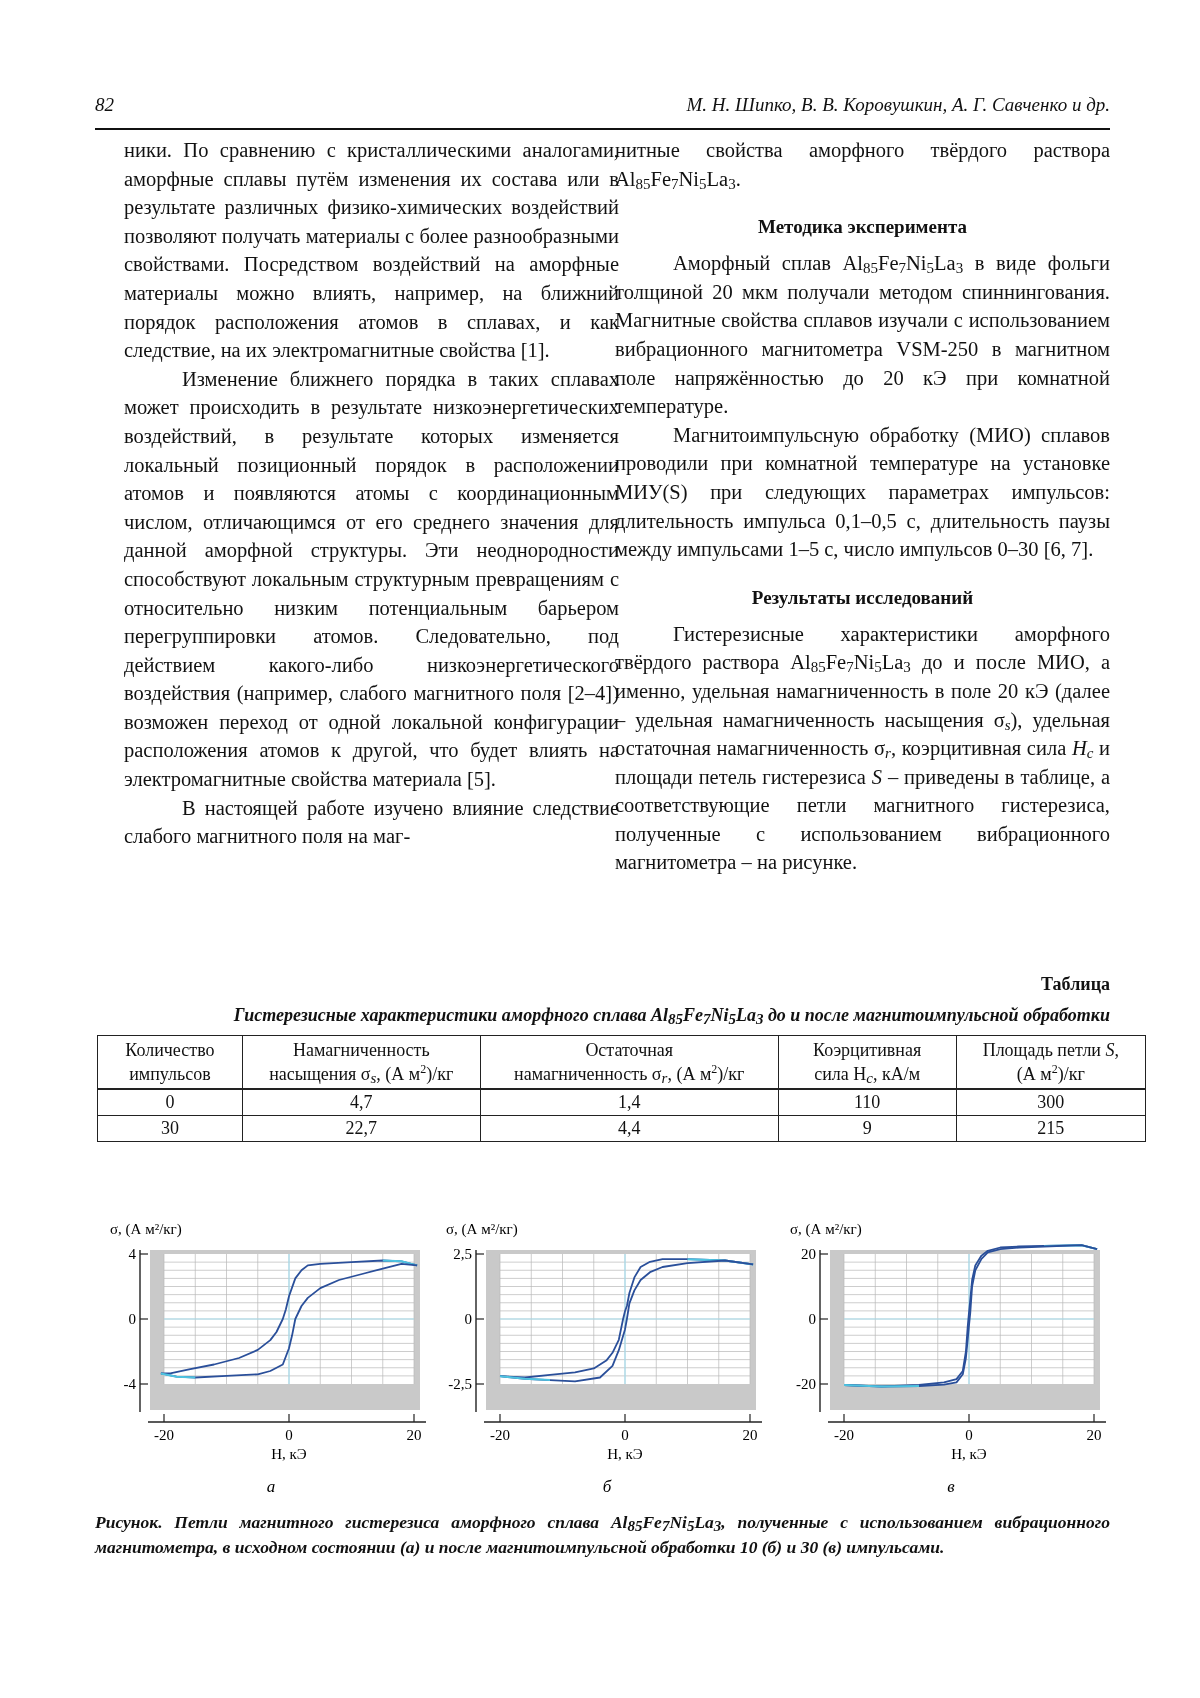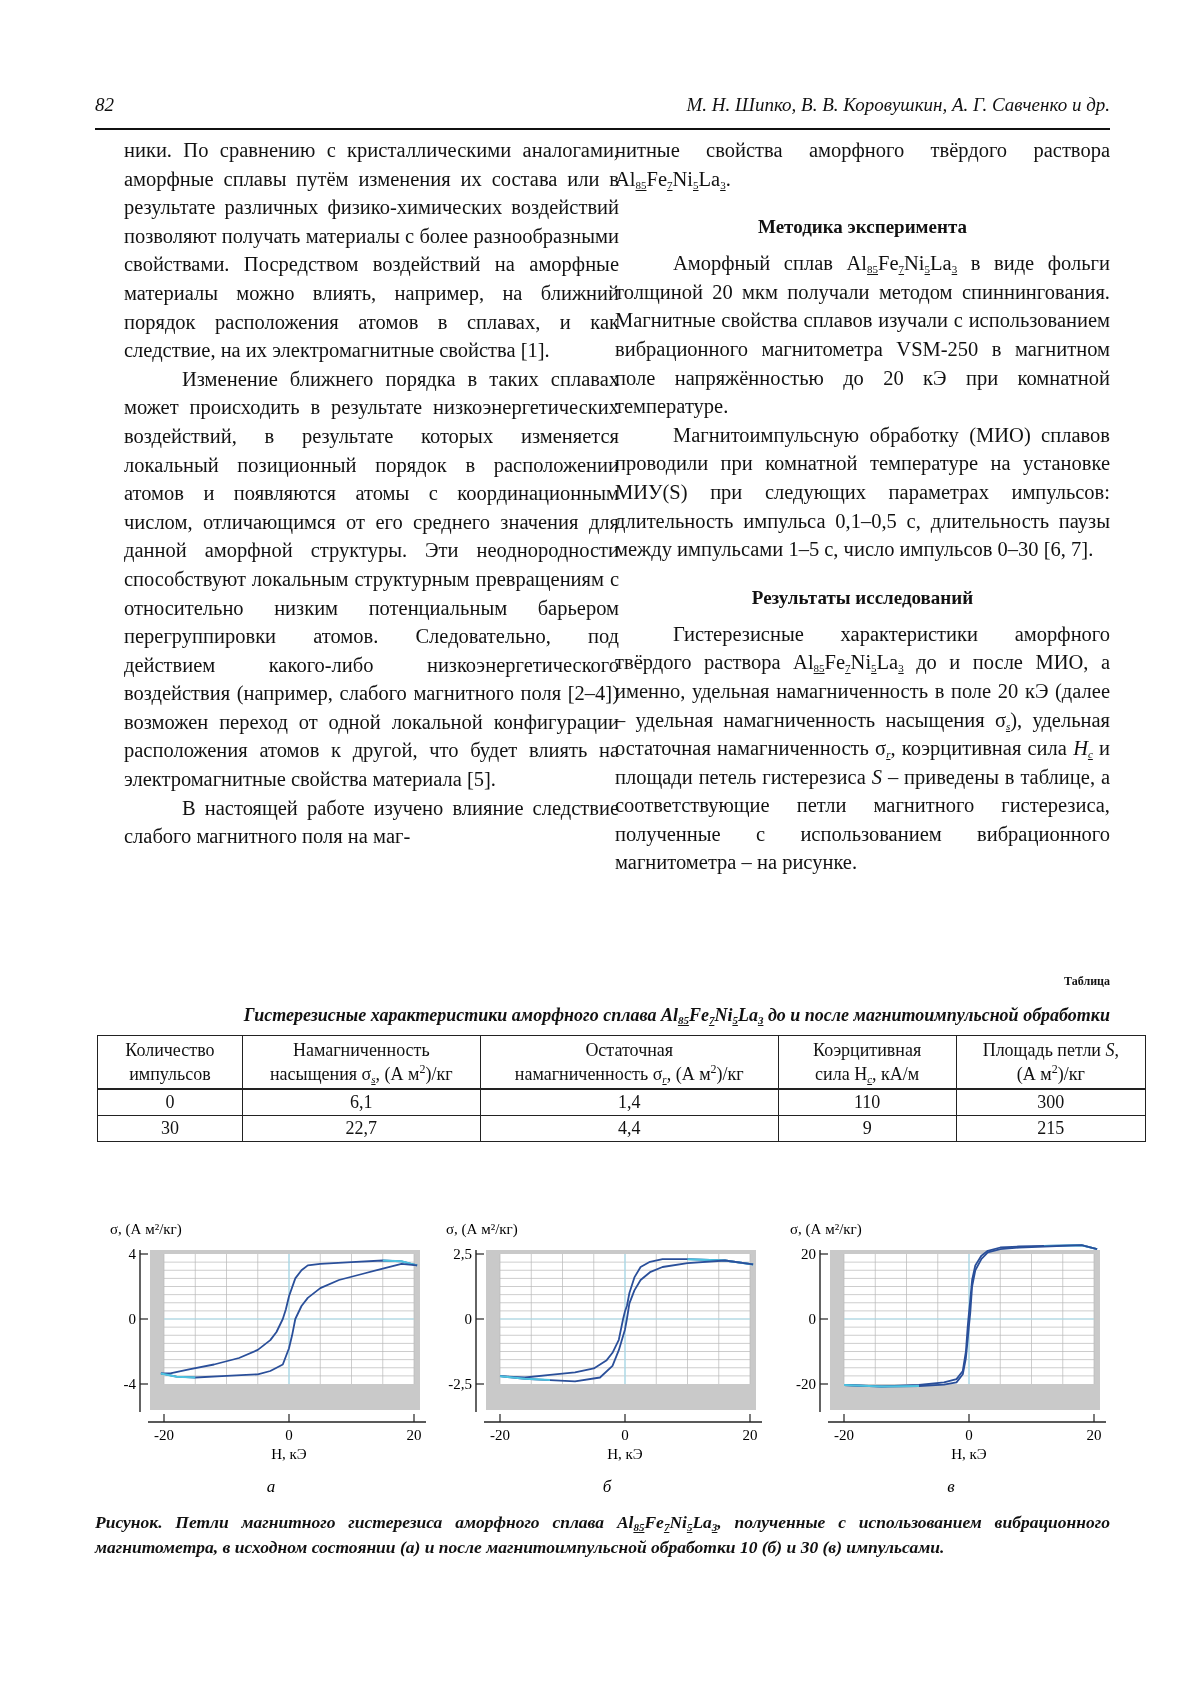--- a/index.html
+++ b/index.html
@@ -7,23 +7,23 @@
   .header { position: absolute; left: 95px; top: 92px; width: 1015px; height: 32px; font-style: italic; font-size: 19px; }
   .header .page-num { position: absolute; left: 0; top: 2px; }
   .header .authors { position: absolute; right: 0; top: 2px; text-align: center; }
   .header-rule { position: absolute; left: 95px; top: 128px; width: 1015px; height: 0; border-top: 2px solid #111; }
   .col { position: absolute; top: 136px; width: 495px; font-size: 20.5px; line-height: 28.6px; text-align: justify; }
   .col-left { left: 107px; margin-left: 17px; }
   .col-right { left: 615px; }
   .col p { margin: 0; text-indent: 0; }
   .col p.indent { text-indent: 58px; }
   .col h3 { margin: 20px 0 8px 0; font-size: 19px; font-weight: bold; text-align: center; line-height: 28px; }
-  sub { font-size: 11px; vertical-align: -3px; line-height: 0; text-decoration: underline; }
+  sub { font-size: 15px; vertical-align: -3px; line-height: 0; }
   sup { font-size: 12px; vertical-align: 7px; line-height: 0; }
-  .table-label { position: absolute; right: 90px; top: 974px; font-weight: bold; font-size: 12px; margin-left: 34px; }
+  .table-label { position: absolute; right: 90px; top: 974px; font-weight: bold; font-size: 18px; margin-left: 34px; }
   .table-title { position: absolute; left: 95px; top: 1005px; width: 1015px; text-align: right; font-weight: bold; font-style: italic; font-size: 18px; }
   table.data { position: absolute; left: 97px; top: 1035px; width: 1049px; border-collapse: collapse; font-size: 18px; }
   table.data th, table.data td { border: 1px solid #222; text-align: center; font-weight: normal; padding: 0 4px; }
   table.data th { line-height: 24px; padding-top: 2px; padding-bottom: 2px; }
   table.data td { height: 25px; line-height: 25px; }
   table.data tr.hdr th { border-bottom: 2px solid #222; }
   .fig { position: absolute; top: 1212px; width: 350px; height: 290px; }
   .fig svg { position: absolute; left: 0; top: 0; overflow: visible; }
   .fig-caption { position: absolute; left: 95px; top: 1510px; width: 1015px; font-weight: bold; font-style: italic; font-size: 17.5px; line-height: 25px; text-align: justify; }
   svg text { font-family: "Liberation Serif", "DejaVu Serif", serif; }
@@ -65,21 +65,21 @@
   <tbody>
       <tr class="hdr">
     <th><span>Количество</span><br><span>импульсов</span></th>
     <th><span>Намагниченность</span><br><span>насыщения σ</span><sub><i>s</i></sub><span>, (А м</span><sup>2</sup><span>)/кг</span></th>
     <th><span>Остаточная</span><br><span>намагниченность σ</span><sub><i>r</i></sub><span>, (А м</span><sup>2</sup><span>)/кг</span></th>
     <th><span>Коэрцитивная</span><br><span>сила H</span><sub><i>c</i></sub><span>, кА/м</span></th>
     <th><span>Площадь петли </span><i>S</i><span>,</span><br><span>(А м</span><sup>2</sup><span>)/кг</span></th>
   </tr>
   <tr>
     <td>0</td>
-    <td>6,1</td>
+    <td>4,7</td>
     <td>1,4</td>
     <td>110</td>
     <td>300</td>
   </tr>
   <tr>
     <td>30</td>
     <td>22,7</td>
     <td>4,4</td>
     <td>9</td>
     <td>215</td>

